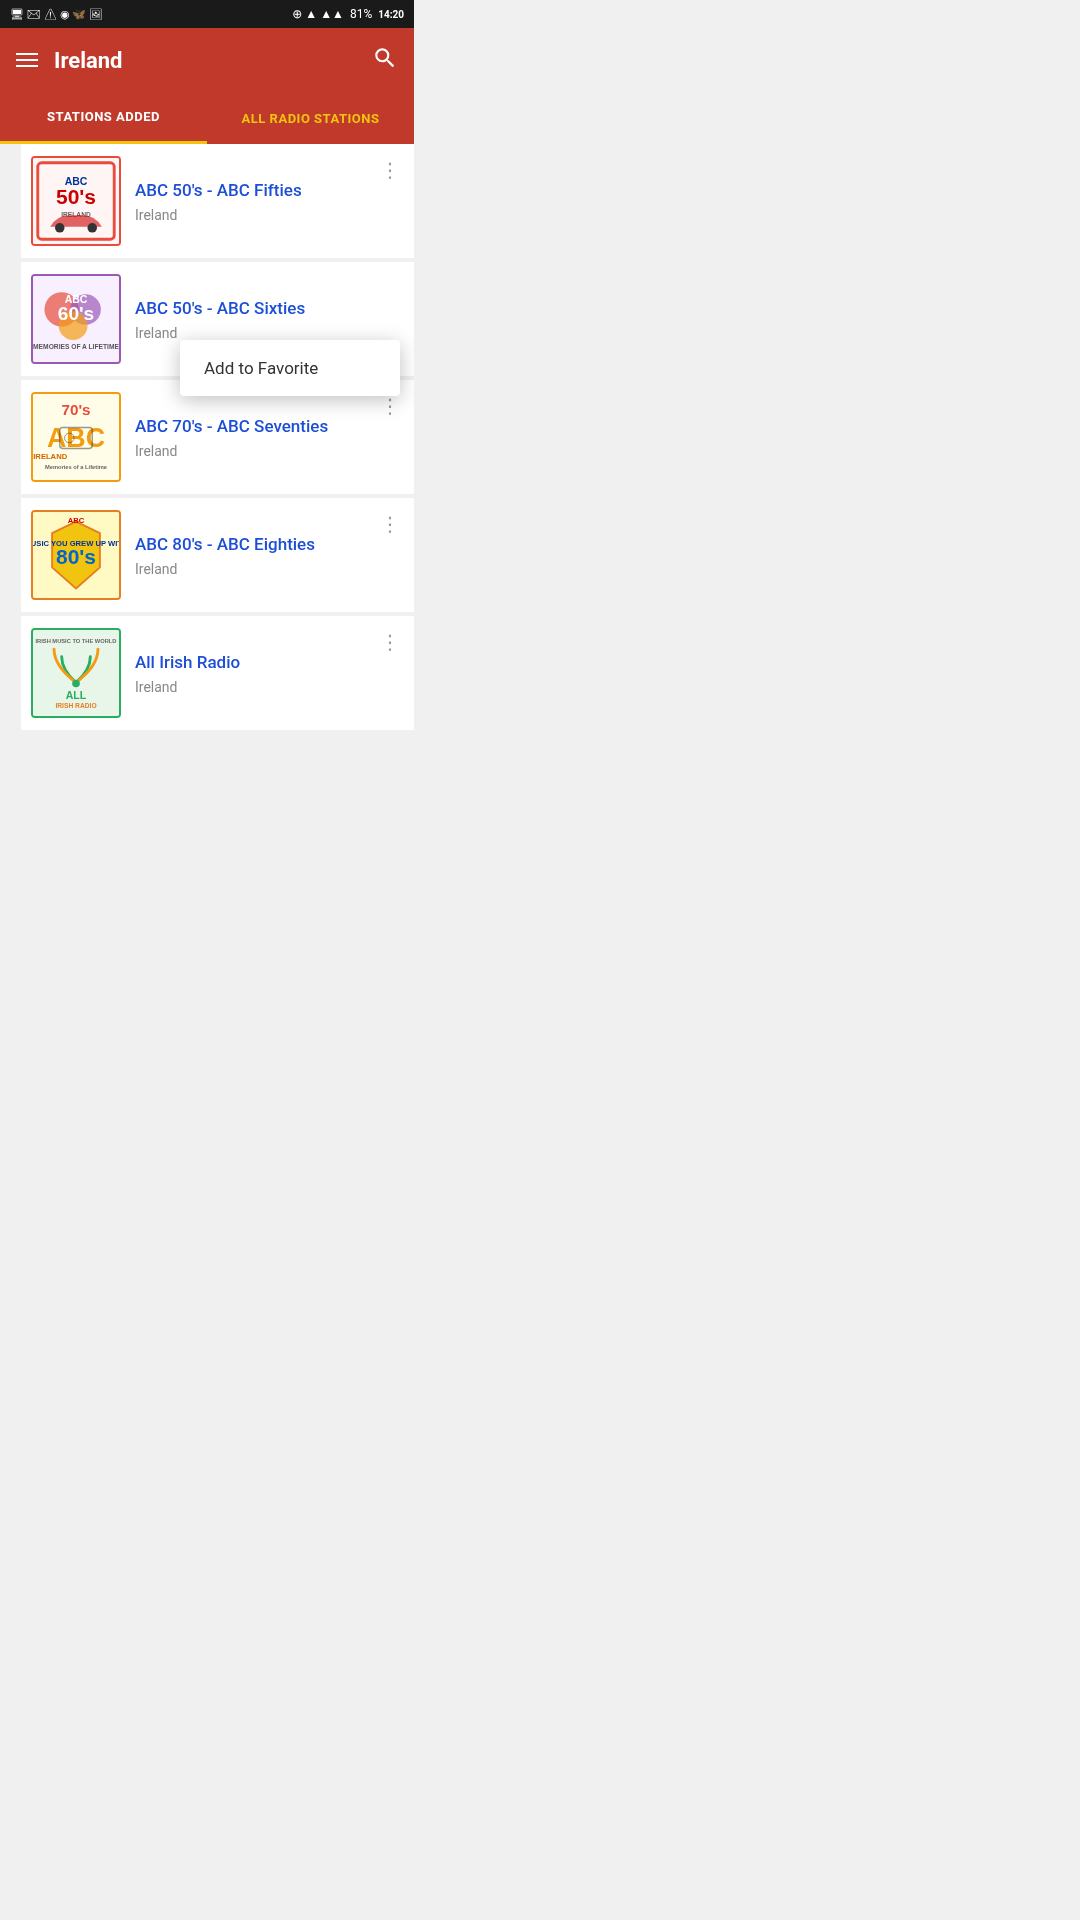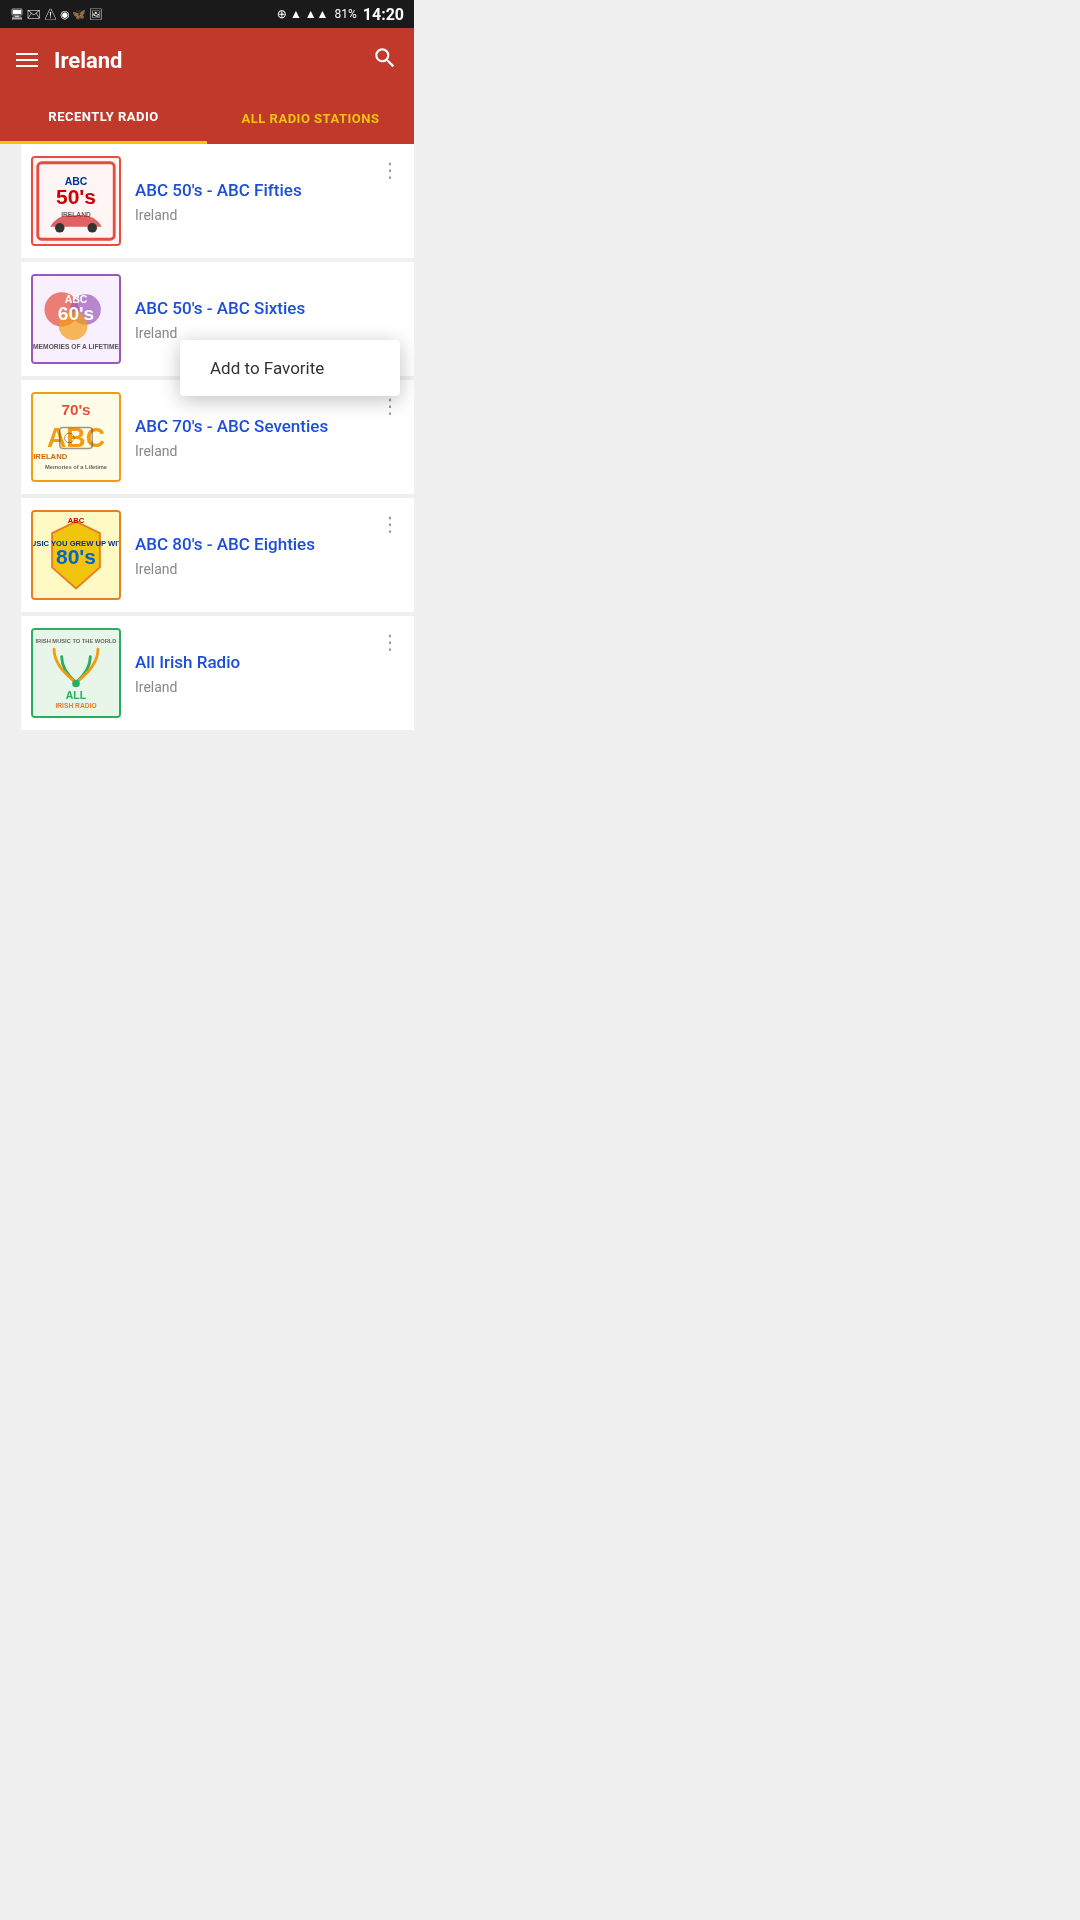--- a/index.html
+++ b/index.html
@@ -25,21 +25,21 @@
       color: white;
       font-size: 12px;
     }
     .status-icons {
       display: flex;
       gap: 4px;
       align-items: center;
       font-size: 11px;
     }
     .status-time {
-      font-size: 16px;
+      font-size: 10px;
       font-weight: bold;
     }
 
     
     .app-bar {
       background: #c0392b;
       height: 64px;
       display: flex;
       align-items: center;
       padding: 0 16px;
@@ -201,21 +201,21 @@
       left: 180px;
       width: 220px;
       background: white;
       border-radius: 4px;
       box-shadow: 0 4px 20px rgba(0,0,0,0.25);
       z-index: 100;
       overflow: hidden;
     }
 
     .context-menu-item {
-      padding: 18px 30px;
+      padding: 18px 24px;
       font-size: 17px;
       color: #333;
       cursor: pointer;
       border-bottom: 1px solid #f0f0f0;
     }
     .context-menu-item:last-child {
       border-bottom: none;
     }
 
     
@@ -249,21 +249,21 @@
   </div>
   <div class="search-icon">
     <svg width="26" height="26" viewBox="0 0 24 24" fill="white">
       <path d="M15.5 14h-.79l-.28-.27A6.471 6.471 0 0 0 16 9.5 6.5 6.5 0 1 0 9.5 16c1.61 0 3.09-.59 4.23-1.57l.27.28v.79l5 4.99L20.49 19l-4.99-5zm-6 0C7.01 14 5 11.99 5 9.5S7.01 5 9.5 5 14 7.01 14 9.5 11.99 14 9.5 14z"></path>
     </svg>
   </div>
 </div>
 
 <div class="tabs">
   <div class="tab tab-recently-added">
-    <span>RECENTLY RADIO</span>
+    <span>STATIONS ADDED</span>
   </div>
   <div class="tab tab-all-stations">
     <span>ALL RADIO STATIONS</span>
   </div>
 </div>
 
 <div class="station-list">
 
   <div class="station-item">
     <div class="station-logo logo-50s">

